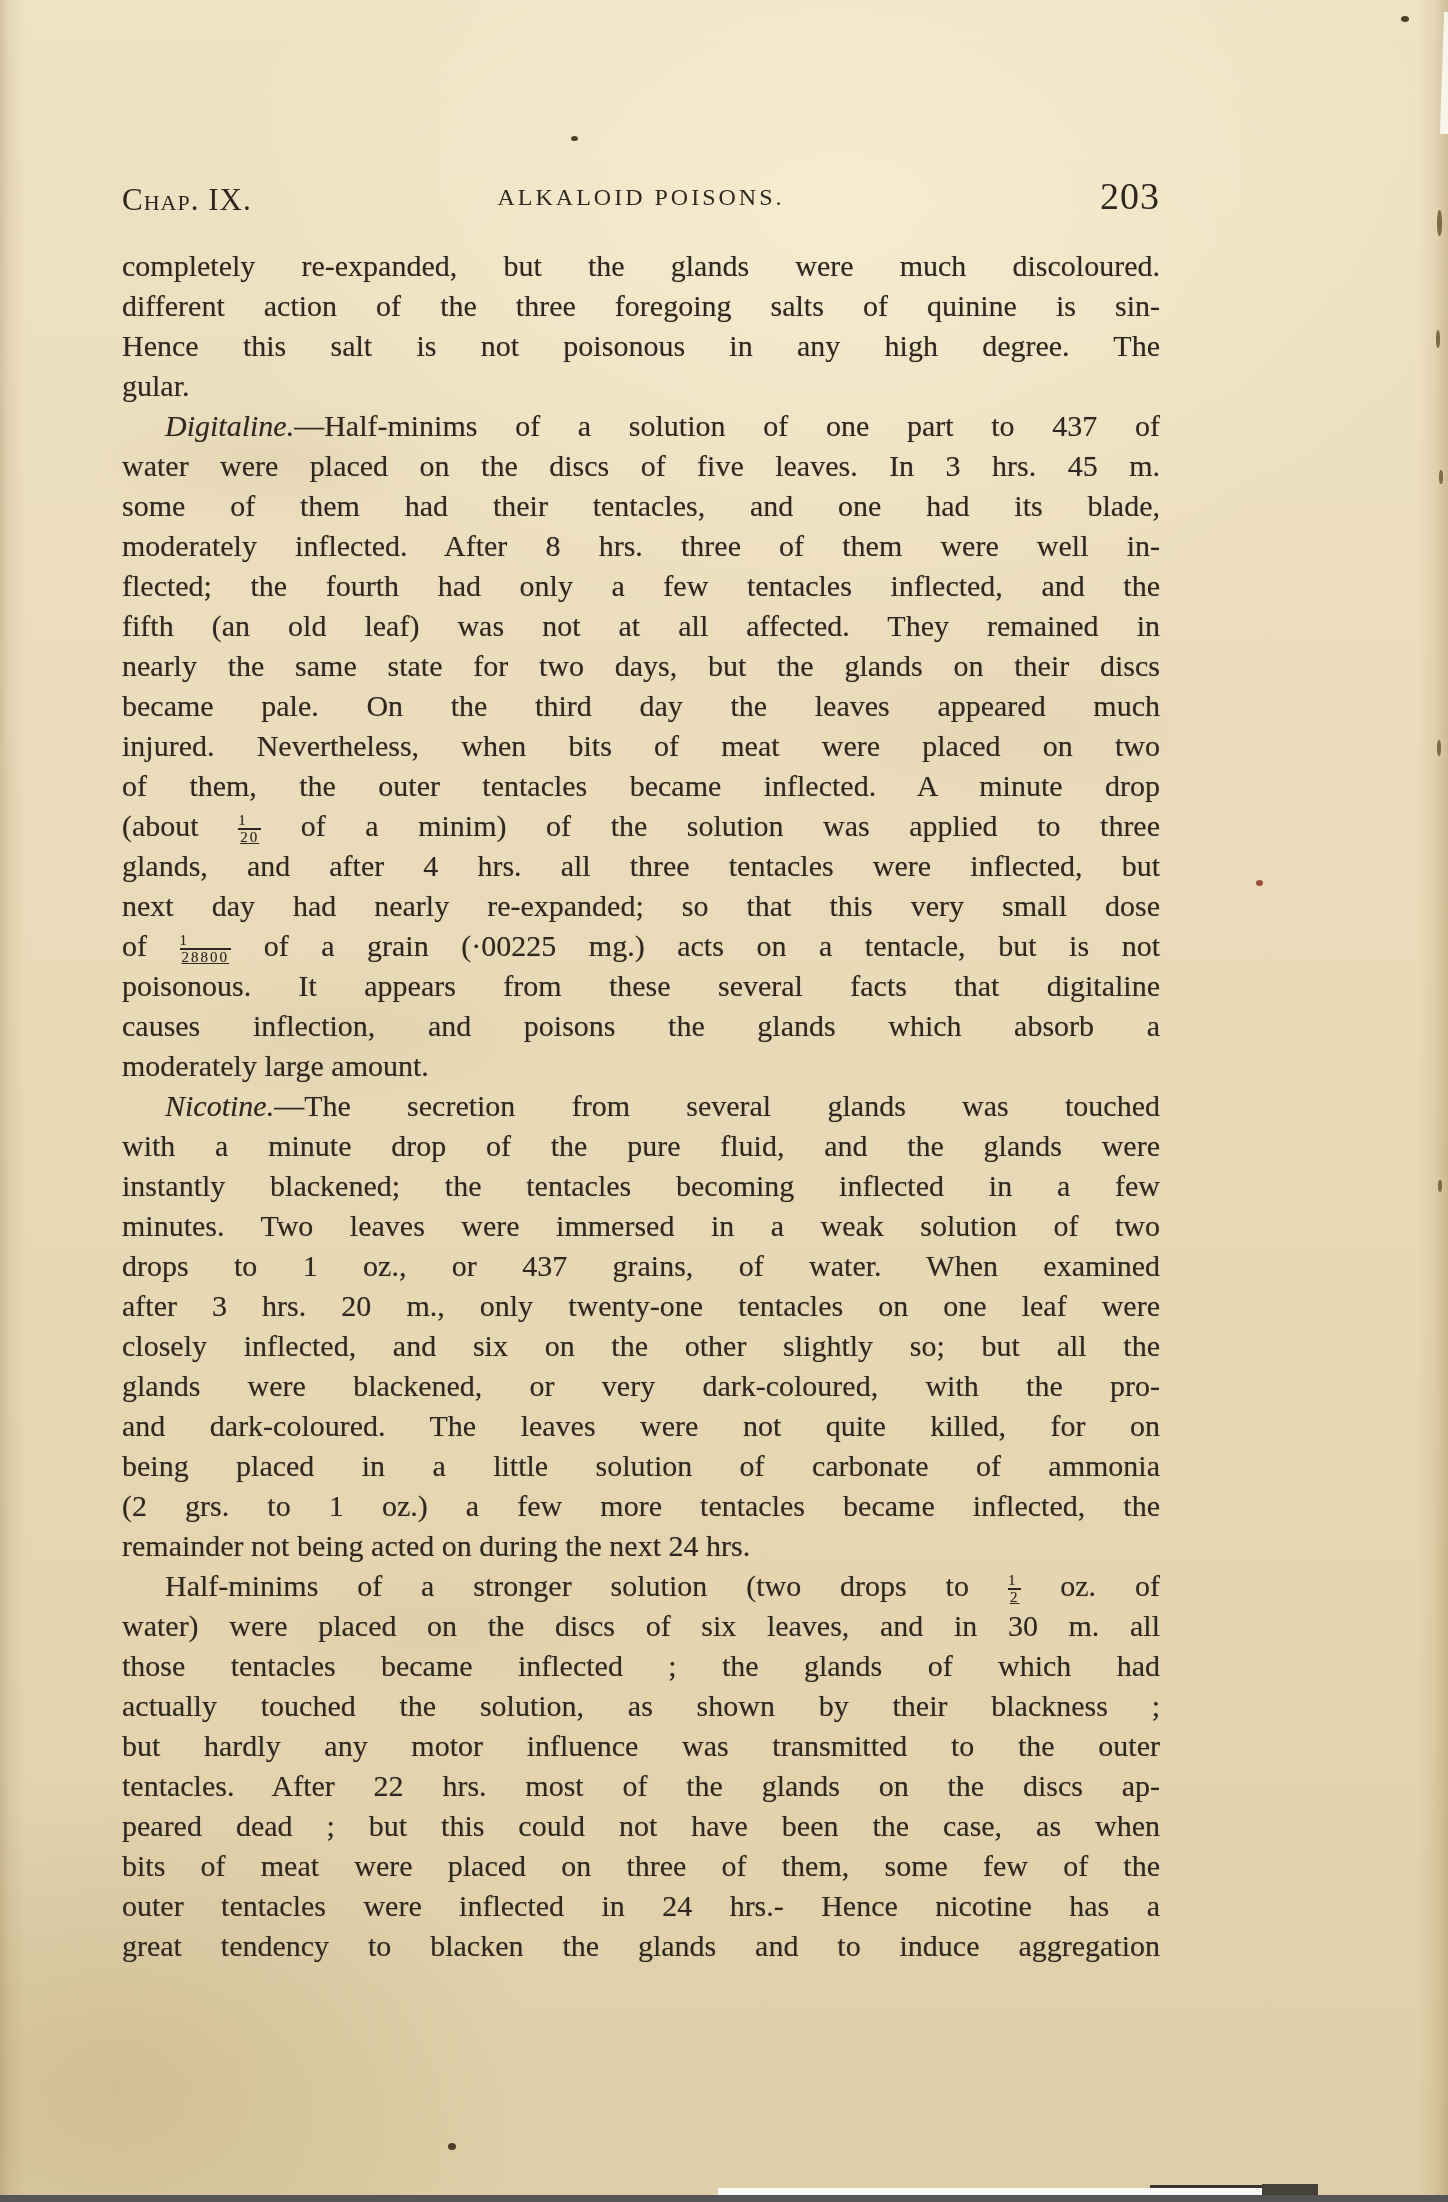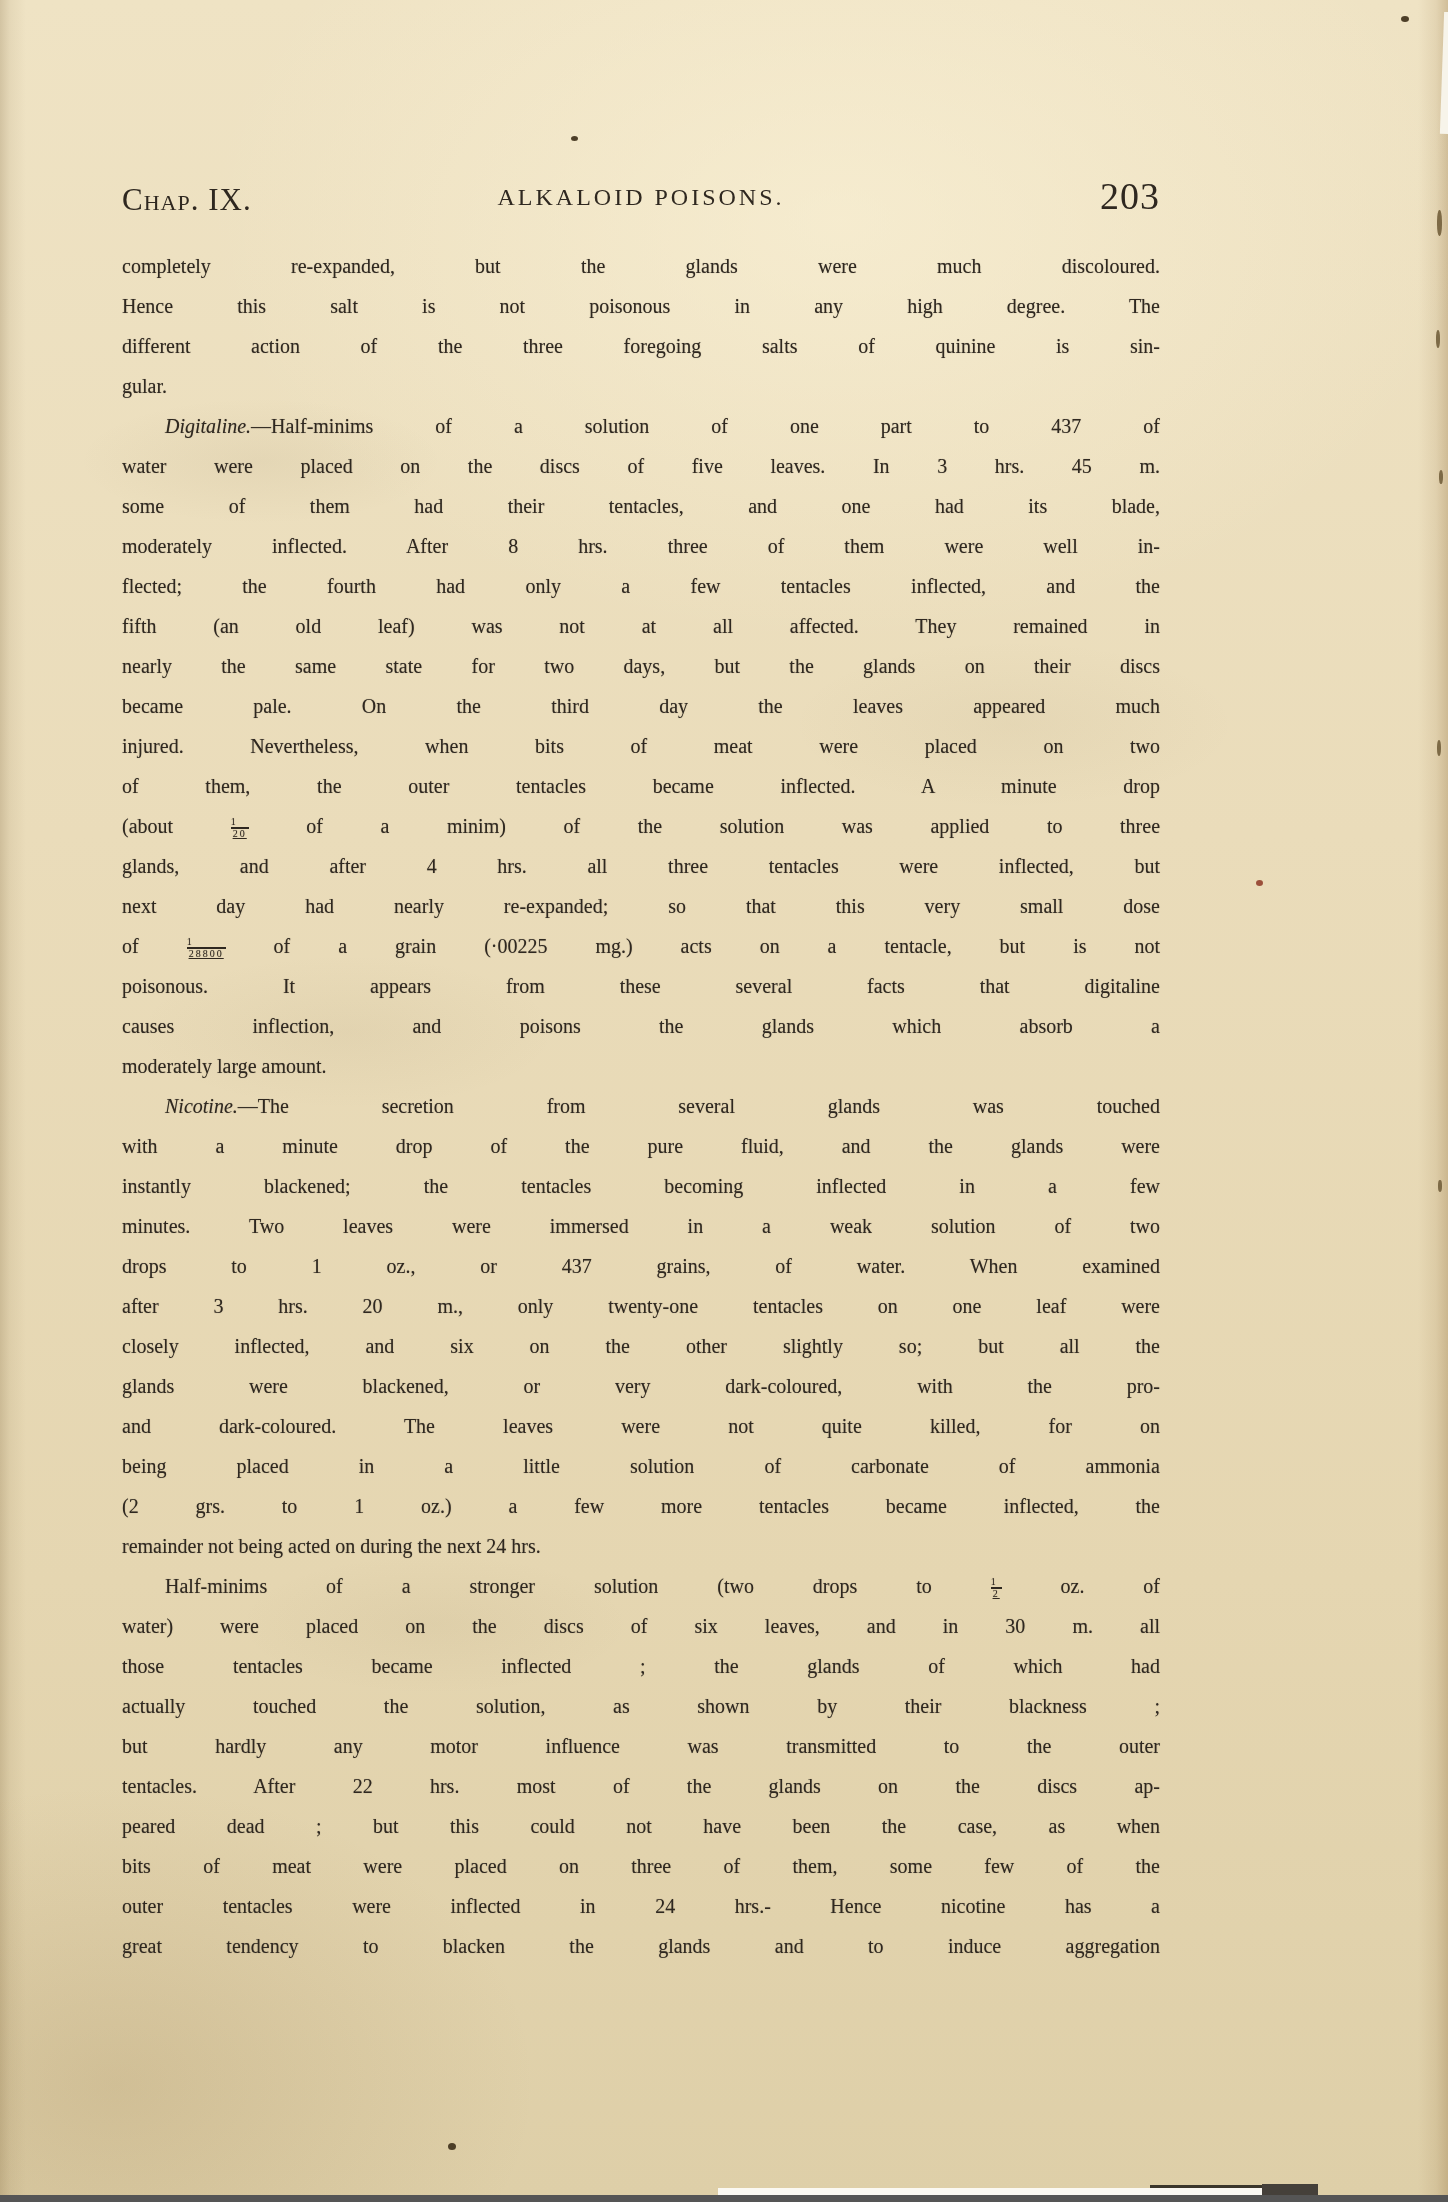--- a/index.html
+++ b/index.html
@@ -35,21 +35,21 @@
   .running-title{
     position:absolute;left:0;right:0;top:6px;text-align:center;
     font-size:24px;letter-spacing:3px;
   }
   .page-number{
     position:absolute;right:0;top:-4px;
     font-size:38px;letter-spacing:1px;
   }
   .page-body{
     position:absolute;left:122px;top:246px;width:1038px;
-    font-size:20px;line-height:40px;
+    font-size:30px;line-height:40px;
     text-shadow:0 0 1px rgba(47,40,32,0.38);
   }
   .line{
     white-space:nowrap;
     text-align:justify;
     text-align-last:justify;
     height:40px;
   }
   .line.noj{text-align-last:left;}
   .line.indent{text-indent:43px;}
@@ -85,22 +85,22 @@
 
   <div class="running-head">
     <span class="chapter">Chap. IX.</span>
     <span class="running-title">ALKALOID POISONS.</span>
     <span class="page-number">203</span>
   </div>
 
   <div class="page-body">
       <div>
         <div class="line"><span>completely re-expanded, but the glands were much discoloured.</span></div>
+        <div class="line"><span>different action of the three foregoing salts of quinine is sin-</span></div>
         <div class="line"><span>Hence this salt is not poisonous in any high degree. The</span></div>
-        <div class="line"><span>different action of the three foregoing salts of quinine is sin-</span></div>
         <div class="line noj"><span>gular.</span></div>
       </div>
       <div>
         <div class="line indent"><span class="ital">Digitaline.</span><span>—Half-minims of a solution of one part to 437 of</span></div>
         <div class="line"><span>water were placed on the discs of five leaves. In 3 hrs. 45 m.</span></div>
         <div class="line"><span>some of them had their tentacles, and one had its blade,</span></div>
         <div class="line"><span>moderately inflected. After 8 hrs. three of them were well in-</span></div>
         <div class="line"><span>flected; the fourth had only a few tentacles inflected, and the</span></div>
         <div class="line"><span>fifth (an old leaf) was not at all affected. They remained in</span></div>
         <div class="line"><span>nearly the same state for two days, but the glands on their discs</span></div>

